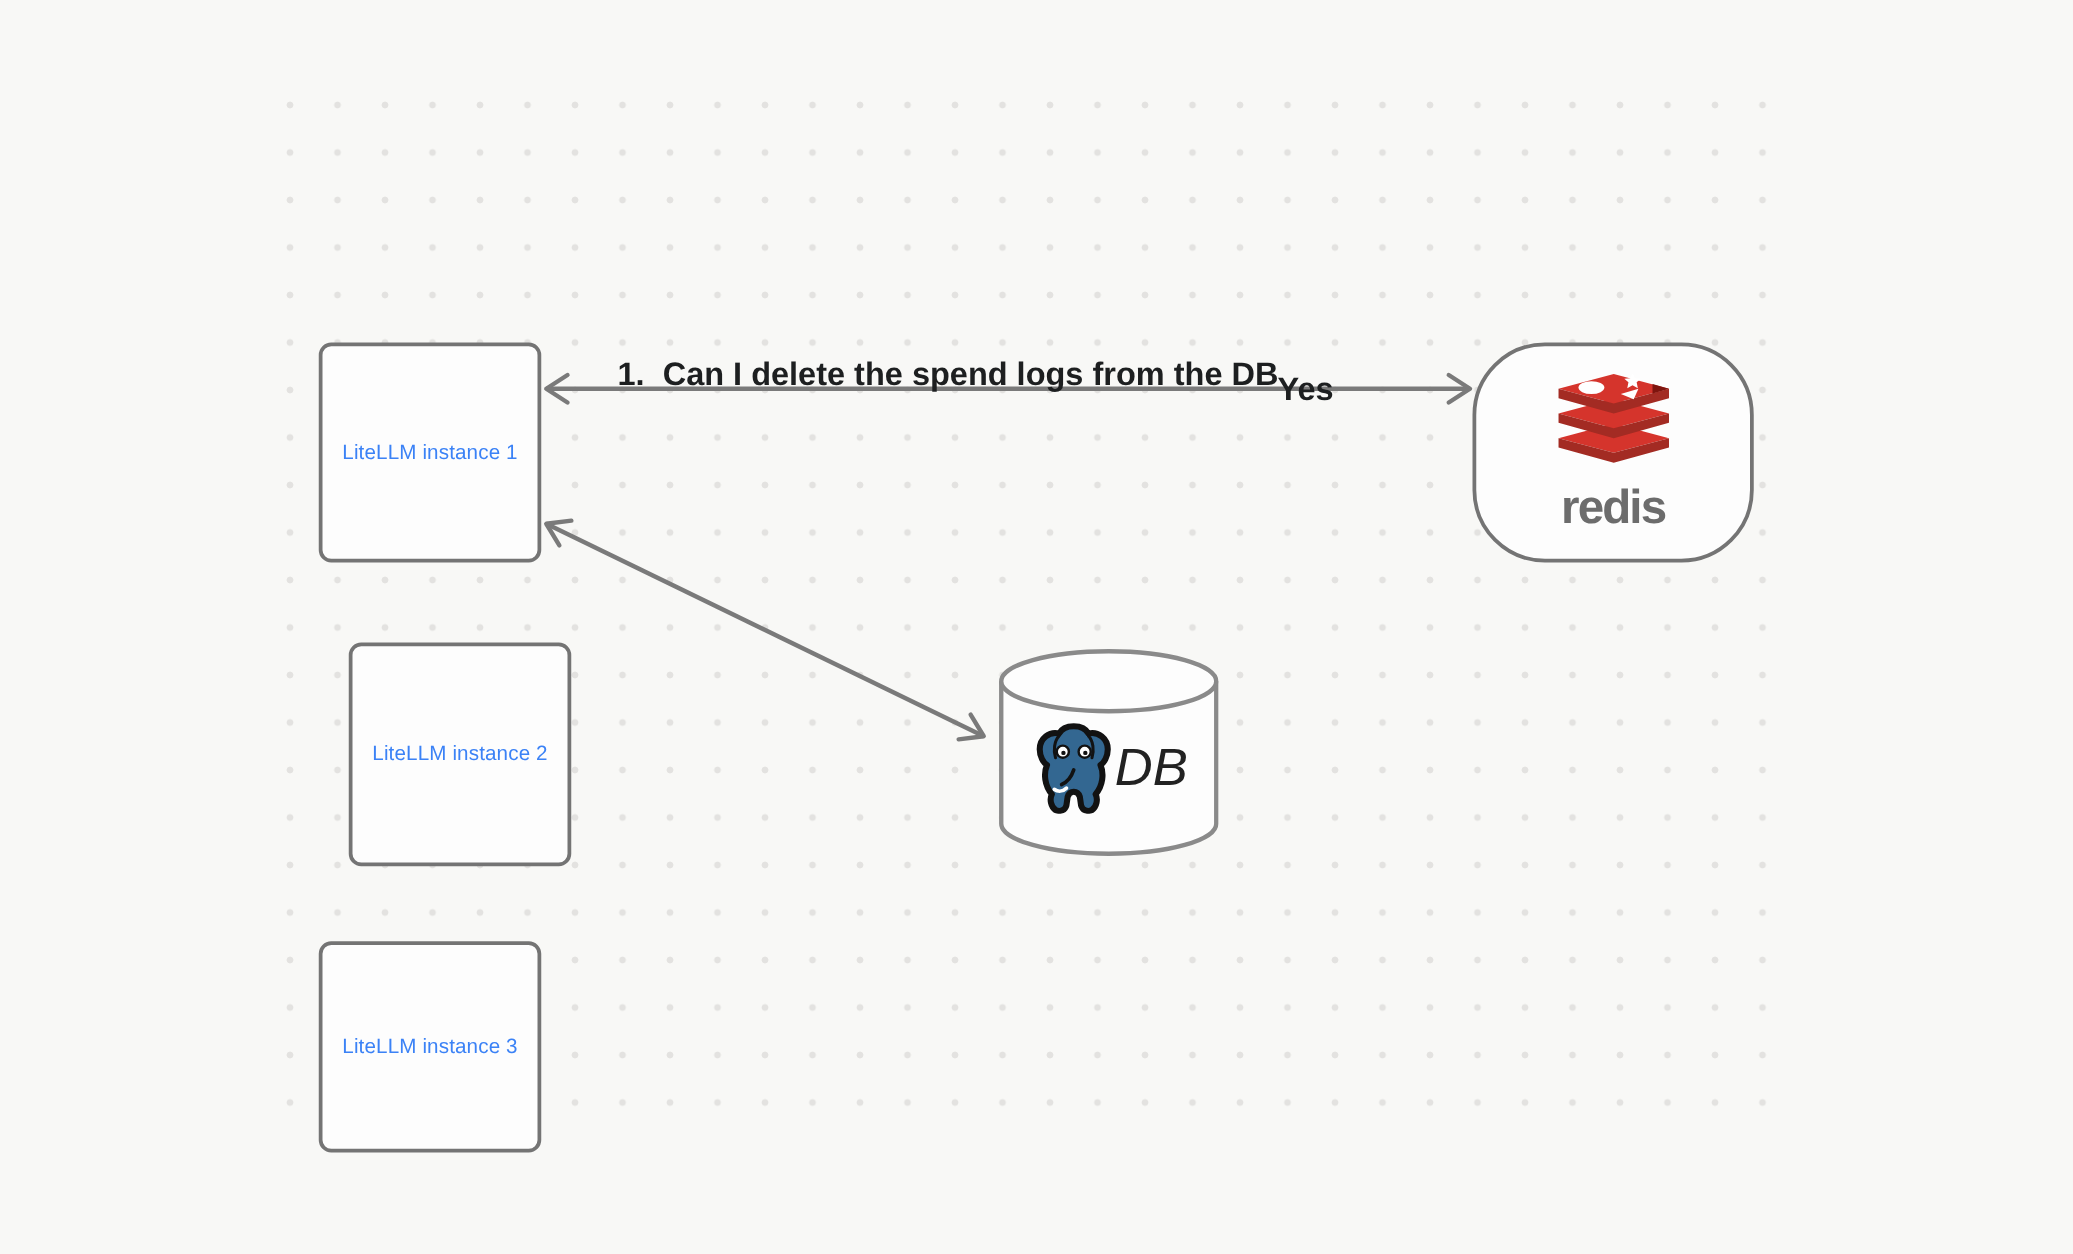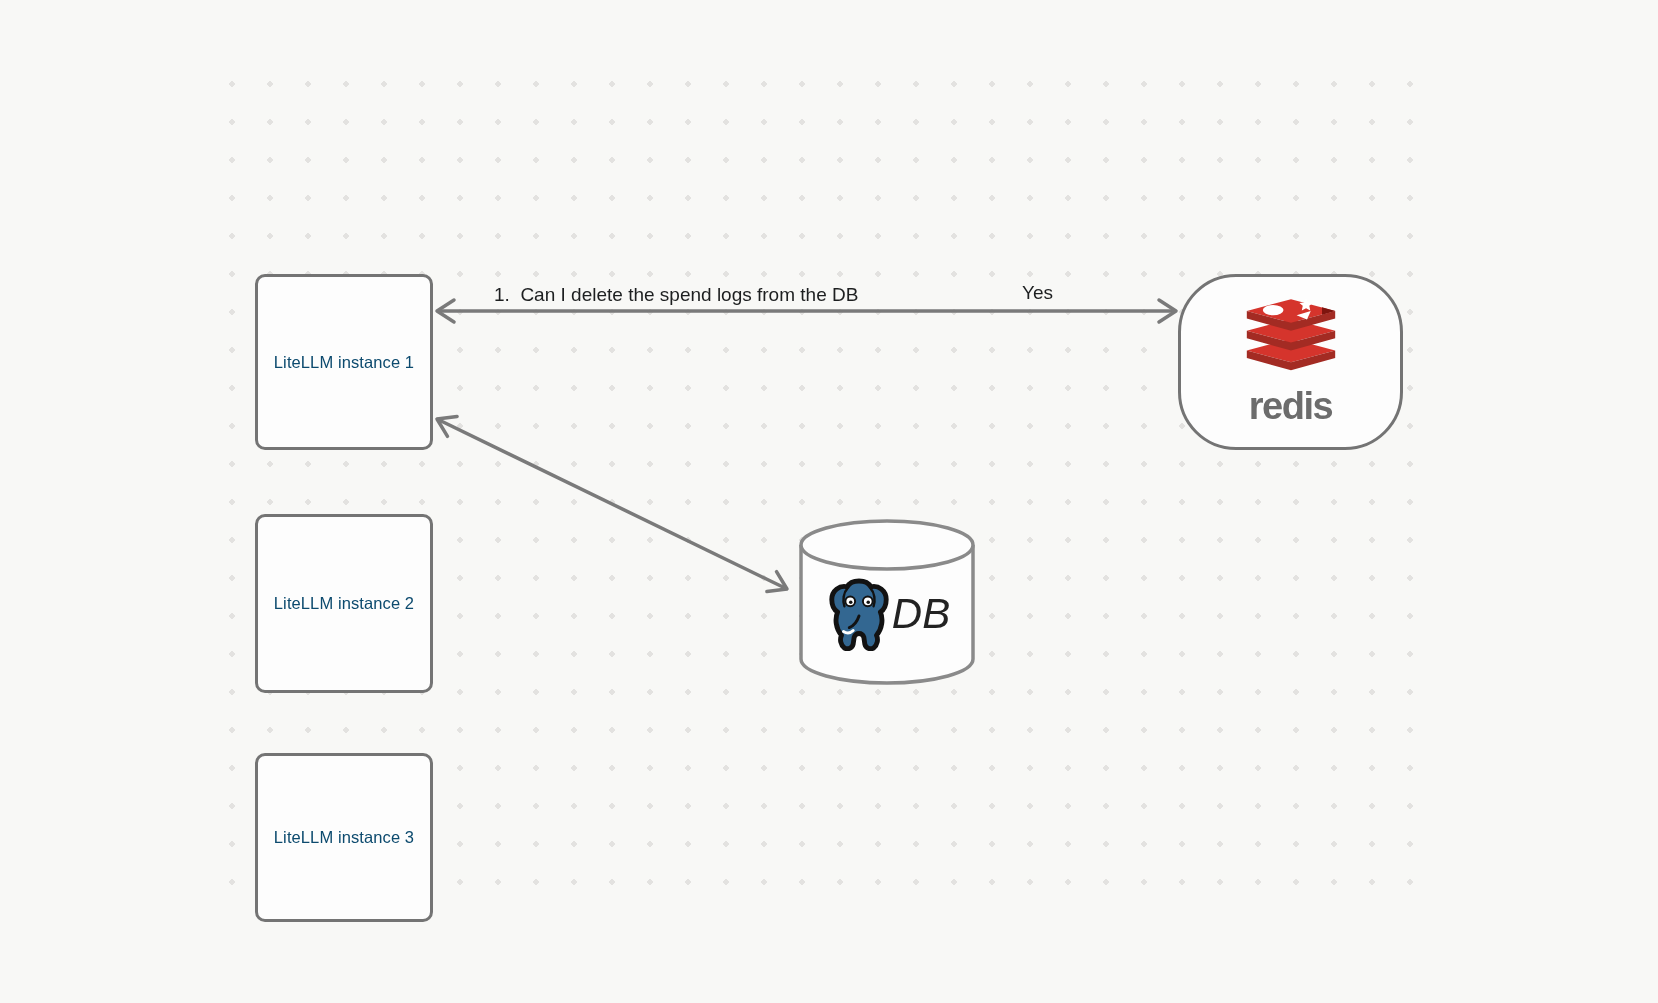--- a/index.html
+++ b/index.html
@@ -43,54 +43,54 @@
     justify-content: center;
     z-index: 2;
   }
   .instance-box {
     left: 255px;
     width: 178px;
     border-radius: 10px;
   }
   .instance-label {
     font-size: 16.5px;
-    color: #0c4a6e;
+    color: #3b82f6;
     letter-spacing: 0.1px;
   }
   #instance-1 { top: 274px; height: 176px; }
-  #instance-2 { top: 514px; height: 179px; }
+  #instance-2 { top: 514px; height: 179px; margin-left: 24px; }
   #instance-3 { top: 753px; height: 169px; }
   #redis-node {
     left: 1178px;
     top: 274px;
     width: 225px;
     height: 176px;
     border-radius: 58px;
     flex-direction: column;
   }
   .redis-wordmark {
     font-size: 38px;
     font-weight: 700;
     color: #6c6c6c;
     letter-spacing: -1.5px;
     line-height: 1;
     margin-top: 16px;
   }
   .edge-label {
     position: absolute;
-    font-weight: 400;
-    font-size: 19px;
+    font-weight: 700;
+    font-size: 26px;
     color: #1d1f20;
     white-space: pre;
     z-index: 3;
     line-height: 1.1;
     text-align: right;
   }
   #edge1-label { left: 494px; top: 285px; }
-  #edge1-response { left: 1022px; top: 283px; }
+  #edge1-response { left: 1022px; top: 297px; }
   #edge2-label { left: 576px; top: 452px; }
   #db-node {
     position: absolute;
     left: 799px;
     top: 519px;
     width: 176px;
     height: 166px;
     z-index: 2;
     font-style: italic;
   }

